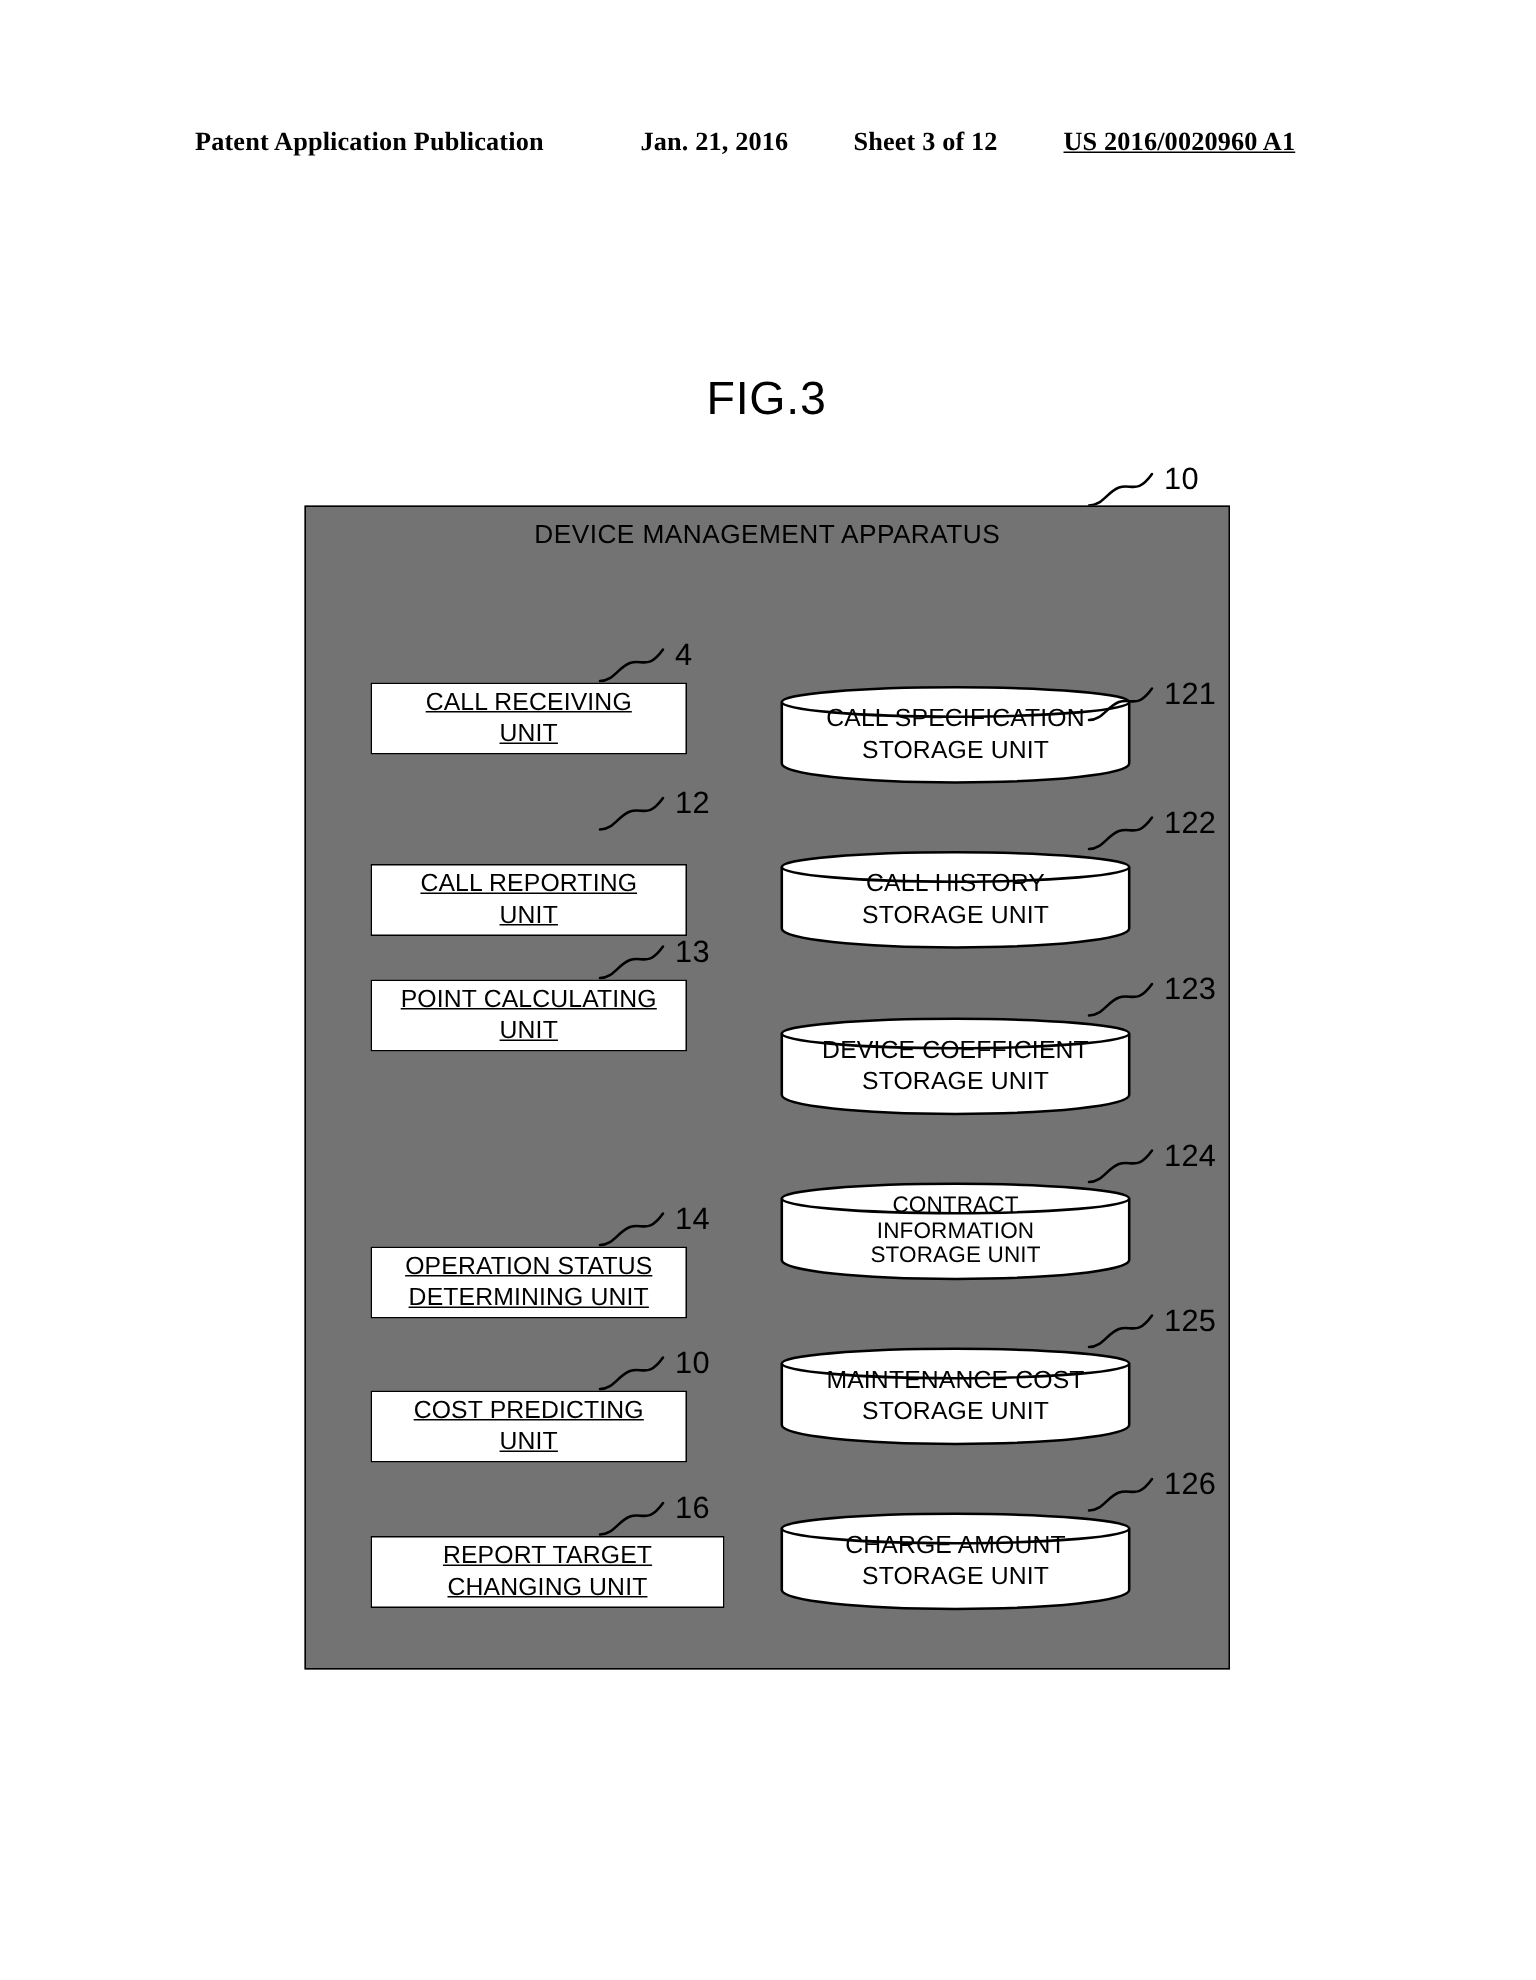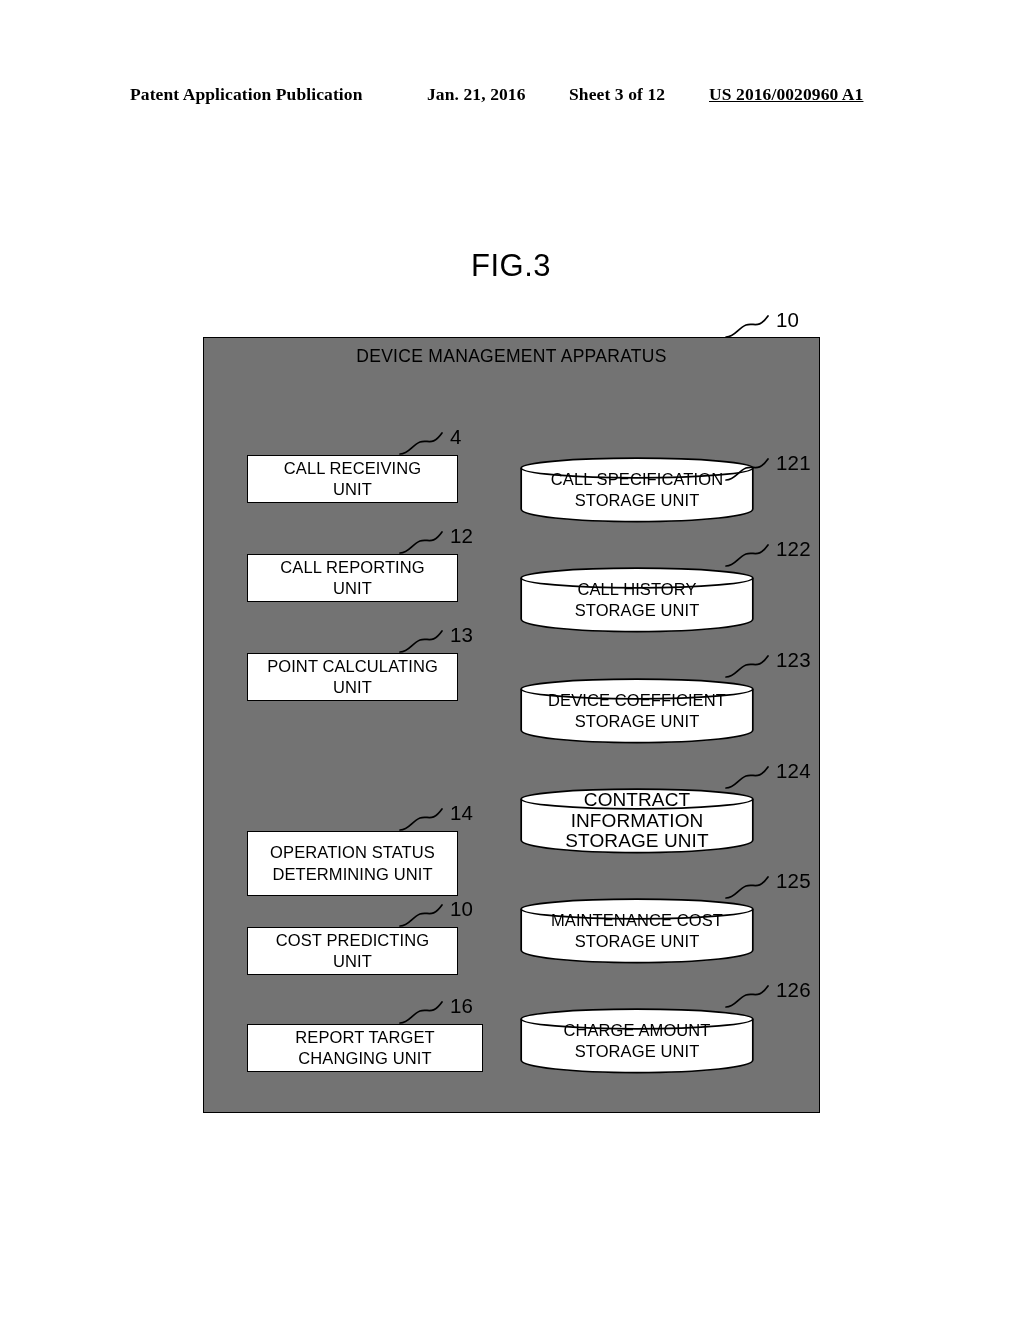--- a/index.html
+++ b/index.html
@@ -93,20 +93,21 @@
     align-items: center;
     justify-content: center;
     text-align: center;
     font-size: 16.5px;
     line-height: 1.28;
     letter-spacing: 0.1px;
   }
   .unit-box .lbl {
     display: block;
     white-space: pre-line;
+    text-decoration: underline;
   }
 
   
   .cyl {
     position: absolute;
     width: 246px;
     height: 66px;
   }
   .cyl svg {
     position: absolute;
@@ -125,21 +126,21 @@
     justify-content: center;
     text-align: center;
     font-size: 16.5px;
     line-height: 1.25;
     letter-spacing: 0.1px;
     white-space: pre-line;
     pointer-events: none;
   }
   .cyl.three-line .cyl-label {
     line-height: 1.1;
-    font-size: 19px;
+    font-size: 15px;
   }
 
   
   .ref {
     position: absolute;
     width: 86px;
     height: 40px;
   }
   .ref svg {
     position: absolute;
@@ -182,21 +183,21 @@
   <span class="lbl">CALL RECEIVING
 UNIT</span>
 </div>
 <div class="ref" style="left:398px; top:428px;">
   <svg width="86" height="40" viewBox="0 0 86 40" fill="none" xmlns="http://www.w3.org/2000/svg">
     <path d="M2 26 C 11 26, 14 17, 22 14 C 30 11, 34 19, 44 5" stroke="#000" stroke-width="1.7" fill="none" stroke-linecap="round"></path>
   </svg>
   <span class="num">4</span>
 </div>
 
-<div class="unit-box" style="left:247px; top:554px; width:211px; height:48px;">
+<div class="unit-box" style="left:247px; top:576px; width:211px; height:48px;">
   <span class="lbl">CALL REPORTING
 UNIT</span>
 </div>
 <div class="ref" style="left:398px; top:527px;">
   <svg width="86" height="40" viewBox="0 0 86 40" fill="none" xmlns="http://www.w3.org/2000/svg">
     <path d="M2 26 C 11 26, 14 17, 22 14 C 30 11, 34 19, 44 5" stroke="#000" stroke-width="1.7" fill="none" stroke-linecap="round"></path>
   </svg>
   <span class="num">12</span>
 </div>
 
@@ -204,21 +205,21 @@
   <span class="lbl">POINT CALCULATING
 UNIT</span>
 </div>
 <div class="ref" style="left:398px; top:626px;">
   <svg width="86" height="40" viewBox="0 0 86 40" fill="none" xmlns="http://www.w3.org/2000/svg">
     <path d="M2 26 C 11 26, 14 17, 22 14 C 30 11, 34 19, 44 5" stroke="#000" stroke-width="1.7" fill="none" stroke-linecap="round"></path>
   </svg>
   <span class="num">13</span>
 </div>
 
-<div class="unit-box" style="left:247px; top:831px; width:211px; height:65px;">
+<div class="unit-box" style="left:247px; top:831px; width:211px; height:48px;">
   <span class="lbl">OPERATION STATUS
 DETERMINING UNIT</span>
 </div>
 <div class="ref" style="left:398px; top:804px;">
   <svg width="86" height="40" viewBox="0 0 86 40" fill="none" xmlns="http://www.w3.org/2000/svg">
     <path d="M2 26 C 11 26, 14 17, 22 14 C 30 11, 34 19, 44 5" stroke="#000" stroke-width="1.7" fill="none" stroke-linecap="round"></path>
   </svg>
   <span class="num">14</span>
 </div>
 

